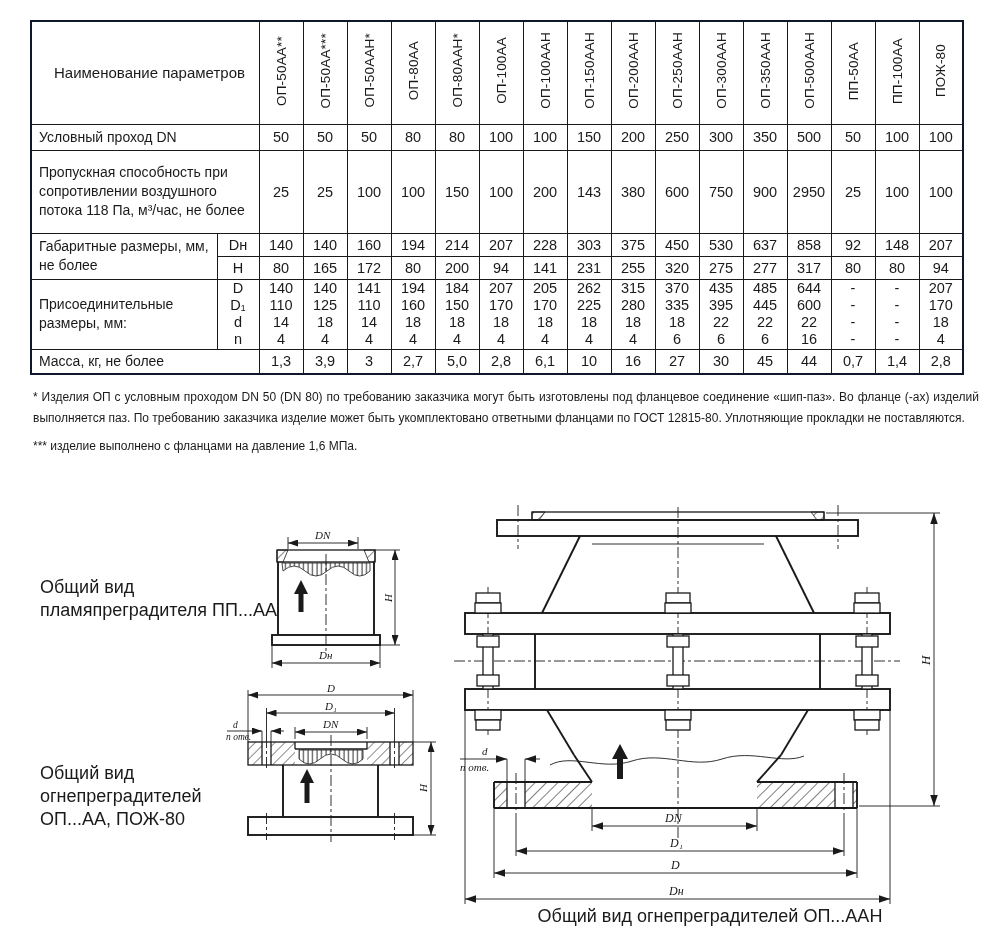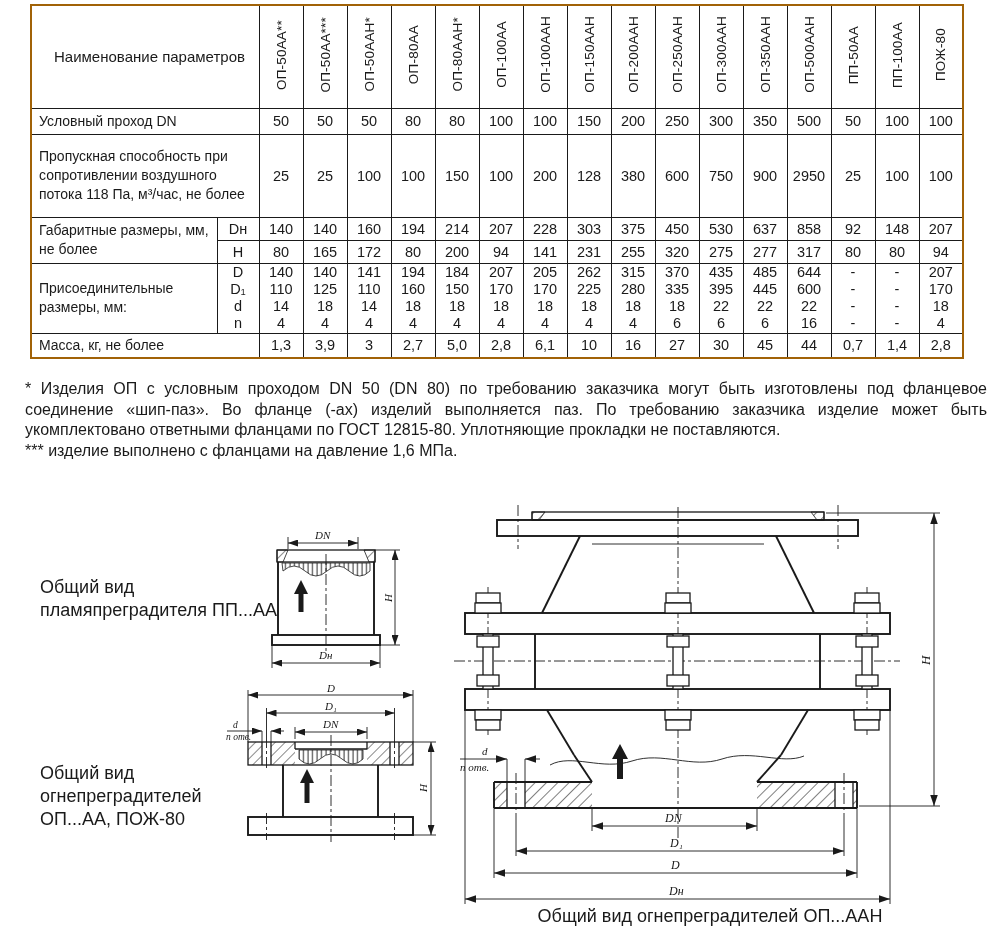--- a/index.html
+++ b/index.html
@@ -1,41 +1,41 @@
 <!DOCTYPE html>
 <html><head>
 <meta charset="utf-8">
 <style>
   html,body{margin:0;padding:0;background:#e8e8e8;}
   .page{position:relative;width:1000px;height:937px;background:#ffffff;color:#1a1a1a;
         font-family:"Liberation Sans",sans-serif;overflow:hidden;}
 
   
-  table.spec{position:absolute;left:30px;top:4px;border-collapse:collapse;table-layout:fixed;
-             border:2px solid #a16207;background:#fff;}
+  table.spec{position:absolute;left:30px;top:20px;border-collapse:collapse;table-layout:fixed;
+             border:2px solid #0f172a;background:#fff;}
   table.spec th,table.spec td{border:1px solid #1a1a1a;}
   .r-head{height:103px;}
   .r-dn{height:26px;}
   .r-cap{height:83px;}
   .r-g{height:23px;padding-left:44px;}
   .r-st{height:70px;}
   .r-m{height:25px;}
   th.corner{font-weight:normal;font-size:15px;text-align:left;padding-left:22px;vertical-align:middle;}
   th.colh{font-weight:normal;vertical-align:middle;text-align:center;padding:2px 0;}
   .rot{writing-mode:vertical-rl;transform:rotate(180deg);font-size:13.5px;white-space:nowrap;
        letter-spacing:.2px;display:inline-block;}
   td.lbl{font-size:14px;text-align:left;padding:2px 4px 2px 7px;vertical-align:middle;line-height:19px;margin-top:21px;}
   td.sub{font-size:14.5px;text-align:center;vertical-align:middle;padding:0 2px;}
   td.val{font-size:14.5px;text-align:center;vertical-align:middle;padding:0 1px;}
   td.stack{vertical-align:middle;}
   td.stack div{line-height:17px;font-size:14.5px;text-align:center;}
 
   
   .notes{position:absolute;left:25px;top:379px;width:962px;}
-  .notes p{margin:0;font-size:16px;line-height:20.6px;text-align:justify;}
+  .notes p{margin:8px;font-size:12px;line-height:20.6px;text-align:justify;}
 
   
   .dlabel{position:absolute;font-size:18px;line-height:23px;}
   #label-pp{left:40px;top:576px;}
   #label-op{left:40px;top:762px;}
   .dcaption{position:absolute;left:480px;top:906px;width:460px;text-align:center;font-size:18px;}
   svg.draw{position:absolute;overflow:visible;}
   #svg-pp{left:252px;top:524px;width:160px;height:148px;}
   #svg-op{left:225px;top:683px;width:215px;height:165px;}
   #svg-aan{left:452px;top:503px;width:500px;height:405px;}
@@ -115,21 +115,21 @@
         </tr>
       <tr class="r-cap">
         <td class="lbl" colspan="2">Пропускная способность при сопротивлении воздушного потока 118 Па, м³/час, не более</td>
       <td class="val">25</td>
           <td class="val">25</td>
           <td class="val">100</td>
           <td class="val">100</td>
           <td class="val">150</td>
           <td class="val">100</td>
           <td class="val">200</td>
-          <td class="val">128</td>
+          <td class="val">143</td>
           <td class="val">380</td>
           <td class="val">600</td>
           <td class="val">750</td>
           <td class="val">900</td>
           <td class="val">2950</td>
           <td class="val">25</td>
           <td class="val">100</td>
           <td class="val">100</td>
         </tr>
       <tr class="r-g">

